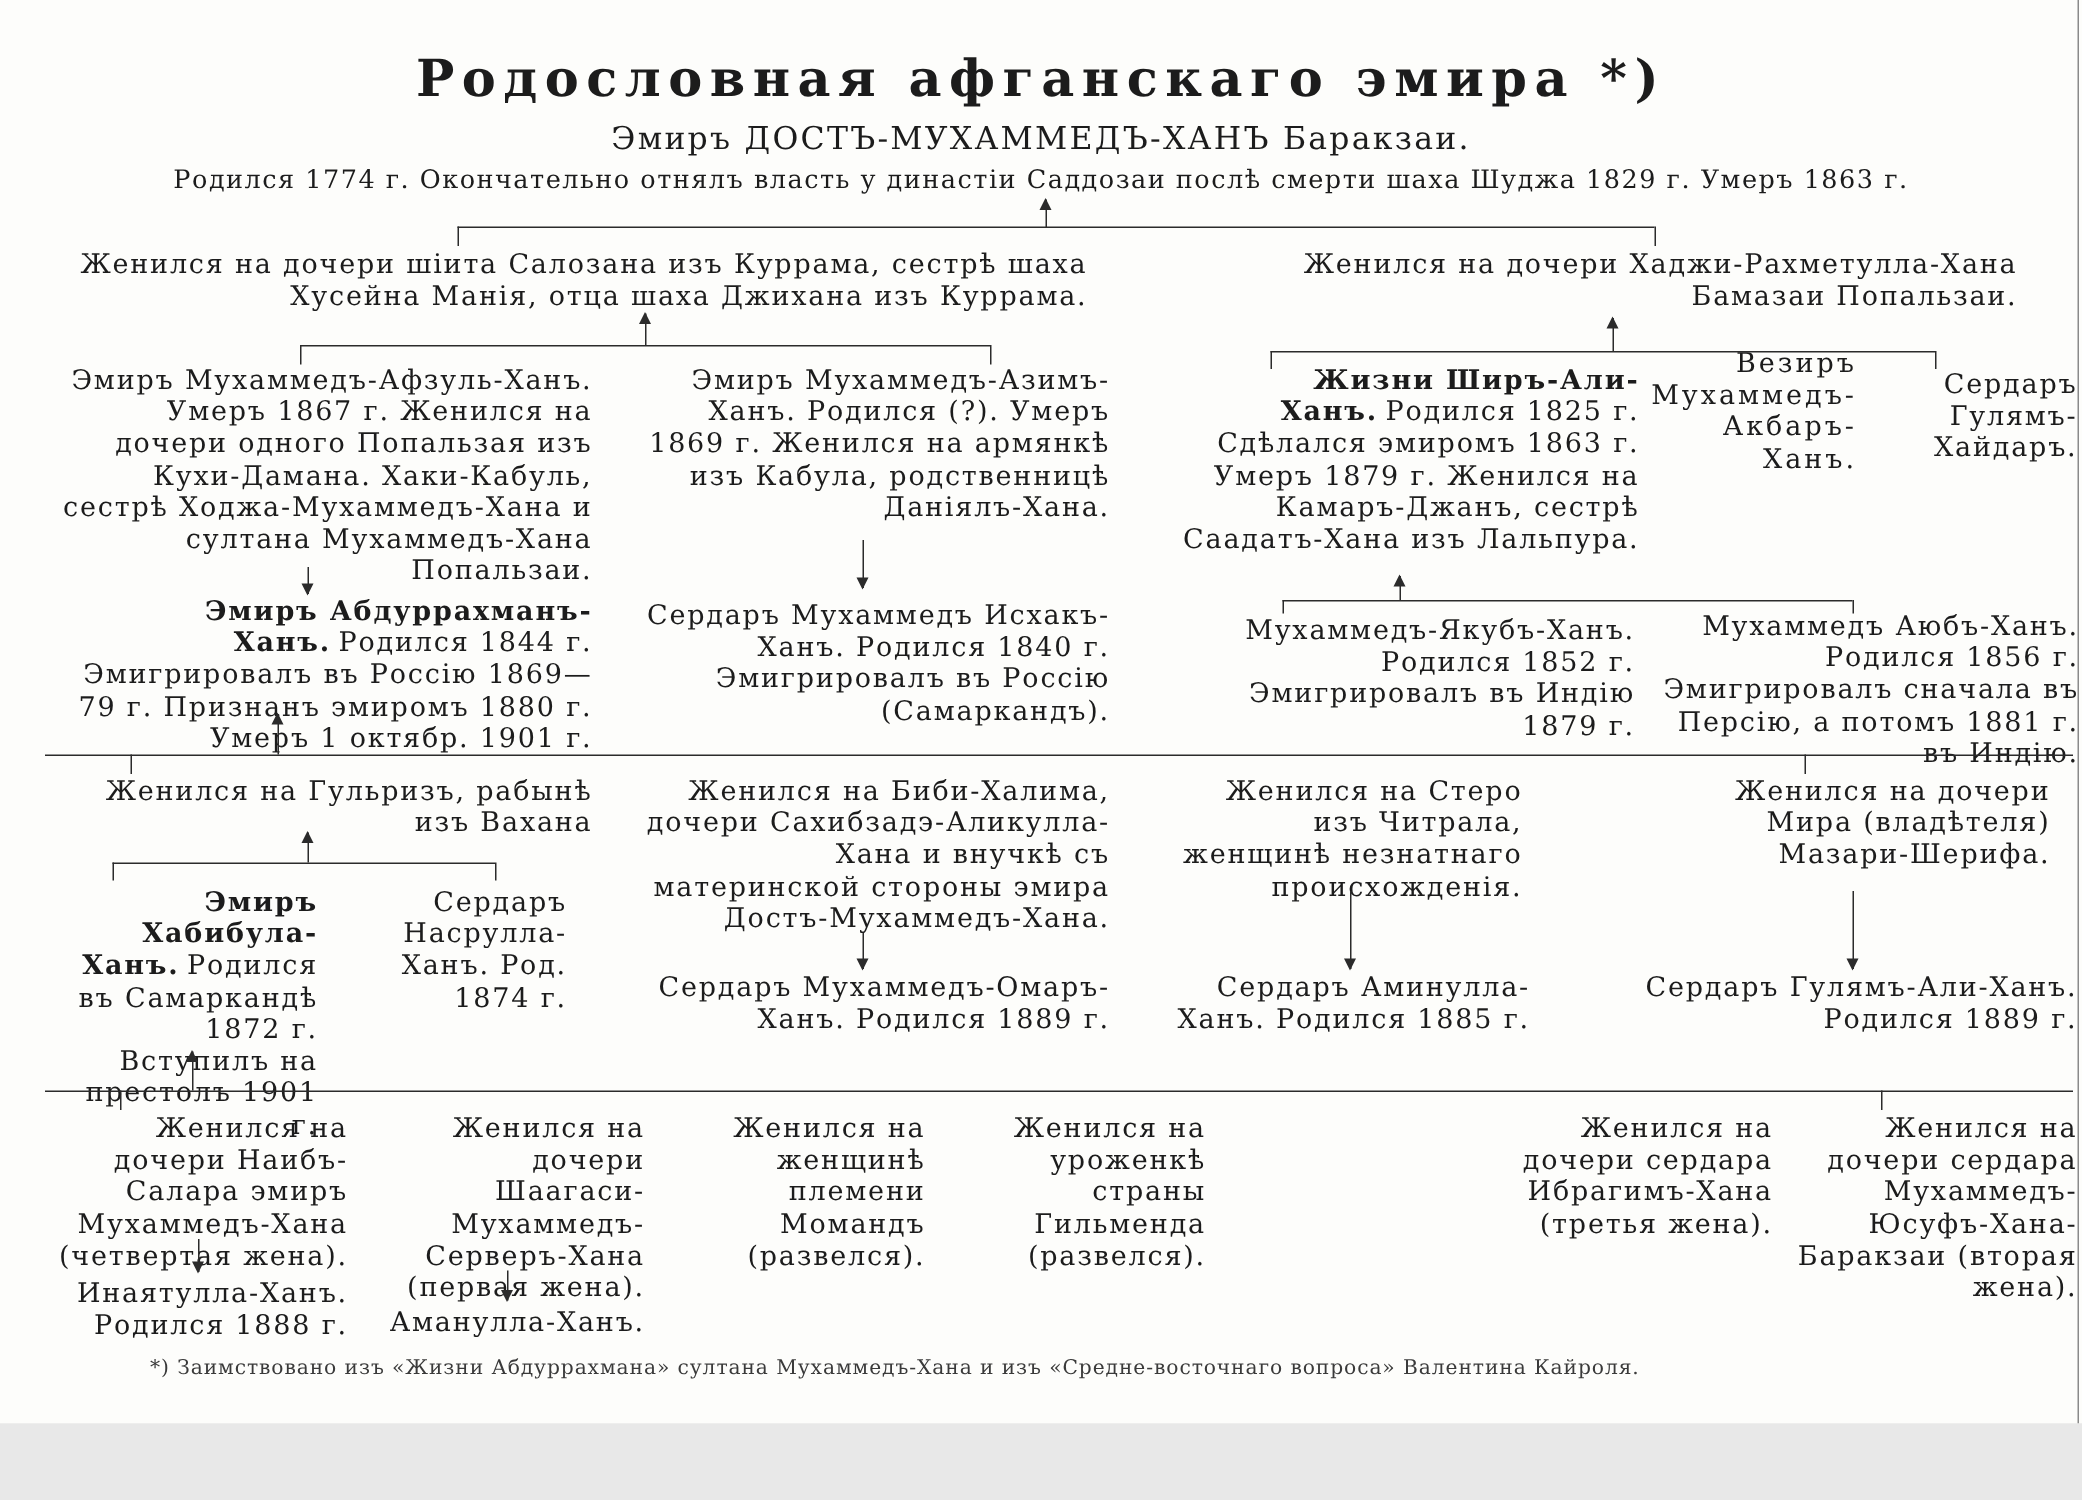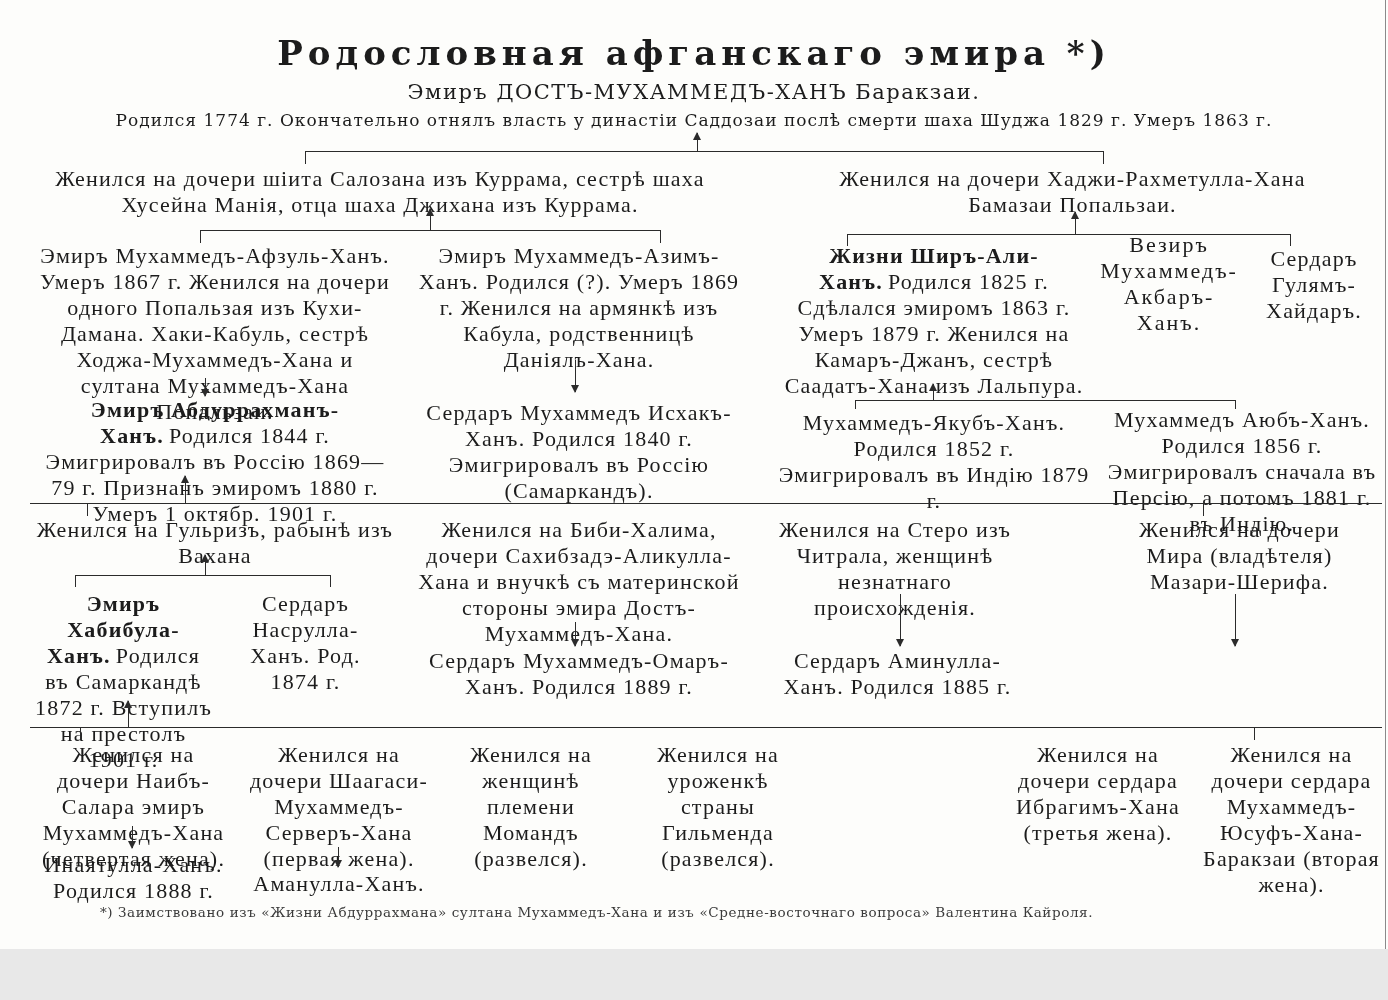--- a/index.html
+++ b/index.html
@@ -6,22 +6,22 @@
   .page{
     position:relative;width:1388px;height:949px;margin:0 auto;
     background:#fdfdfb;color:#1c1c1c;overflow:hidden;
     font-family:"DejaVu Serif","Liberation Serif",serif;
   }
   .ctext{position:absolute;left:0;width:100%;text-align:center;}
   .title{top:33px;font-size:34px;font-weight:700;letter-spacing:5px;}
   .subtitle{top:80px;font-size:21px;letter-spacing:1.5px;}
   .desc{top:110px;font-size:17px;letter-spacing:1px;}
   .node{
-    position:absolute;text-align:center;
-    font-size:22px;line-height:1.18;letter-spacing:1.2px;font-family:Liberation Serif, serif;
+    position:absolute;text-align:right;
+    font-size:18px;line-height:1.18;letter-spacing:1.2px;
   }
   .nm{font-weight:700;margin-right:5px;}
   .ls2{letter-spacing:2px;}
   .hl{position:absolute;height:0;border-top:1.6px solid #2b2b2b;}
   .vl{position:absolute;width:0;border-left:1.6px solid #2b2b2b;}
   .ar{position:absolute;width:0;border-left:1.6px solid #2b2b2b;}
   .ar.up::before{
     content:"";position:absolute;top:-1px;left:-5px;width:0;height:0;
     border-left:4.2px solid transparent;border-right:4.2px solid transparent;
     border-bottom:8px solid #2b2b2b;
@@ -108,20 +108,21 @@
   </div>
   <div class="node" style="left:233px;top:591px;width:145px">Сердаръ Насрулла-Ханъ. Род. 1874 г.</div>
 
   <div class="ar down" style="left:575px;top:622px;height:24px"></div>
   <div class="node" style="left:418px;top:648px;width:322px">Сердаръ Мухаммедъ-Омаръ-Ханъ. Родился 1889 г.</div>
 
   <div class="ar down" style="left:900px;top:594px;height:52px"></div>
   <div class="node" style="left:775px;top:648px;width:245px">Сердаръ Аминулла-Ханъ. Родился 1885 г.</div>
 
   <div class="ar down" style="left:1235px;top:594px;height:52px"></div>
+  <div class="node" style="left:1095px;top:648px;width:290px">Сердаръ Гулямъ-Али-Ханъ. Родился 1889 г.</div>
 
   <div class="ar up" style="left:128px;top:701px;height:26px"></div>
   <div class="hl" style="left:30px;top:727px;width:1352px"></div>
   <div class="vl" style="left:80px;top:727px;height:13px"></div>
   <div class="vl" style="left:1254px;top:727px;height:13px"></div>
 
   <div class="node" style="left:35px;top:742px;width:197px">Женился на дочери Наибъ-Салара эмиръ Мухаммедъ-Хана (четвертая жена).</div>
   <div class="ar down" style="left:132px;top:826px;height:22px"></div>
   <div class="node" style="left:35px;top:852px;width:197px">Инаятулла-Ханъ. Родился 1888 г.</div>
 

